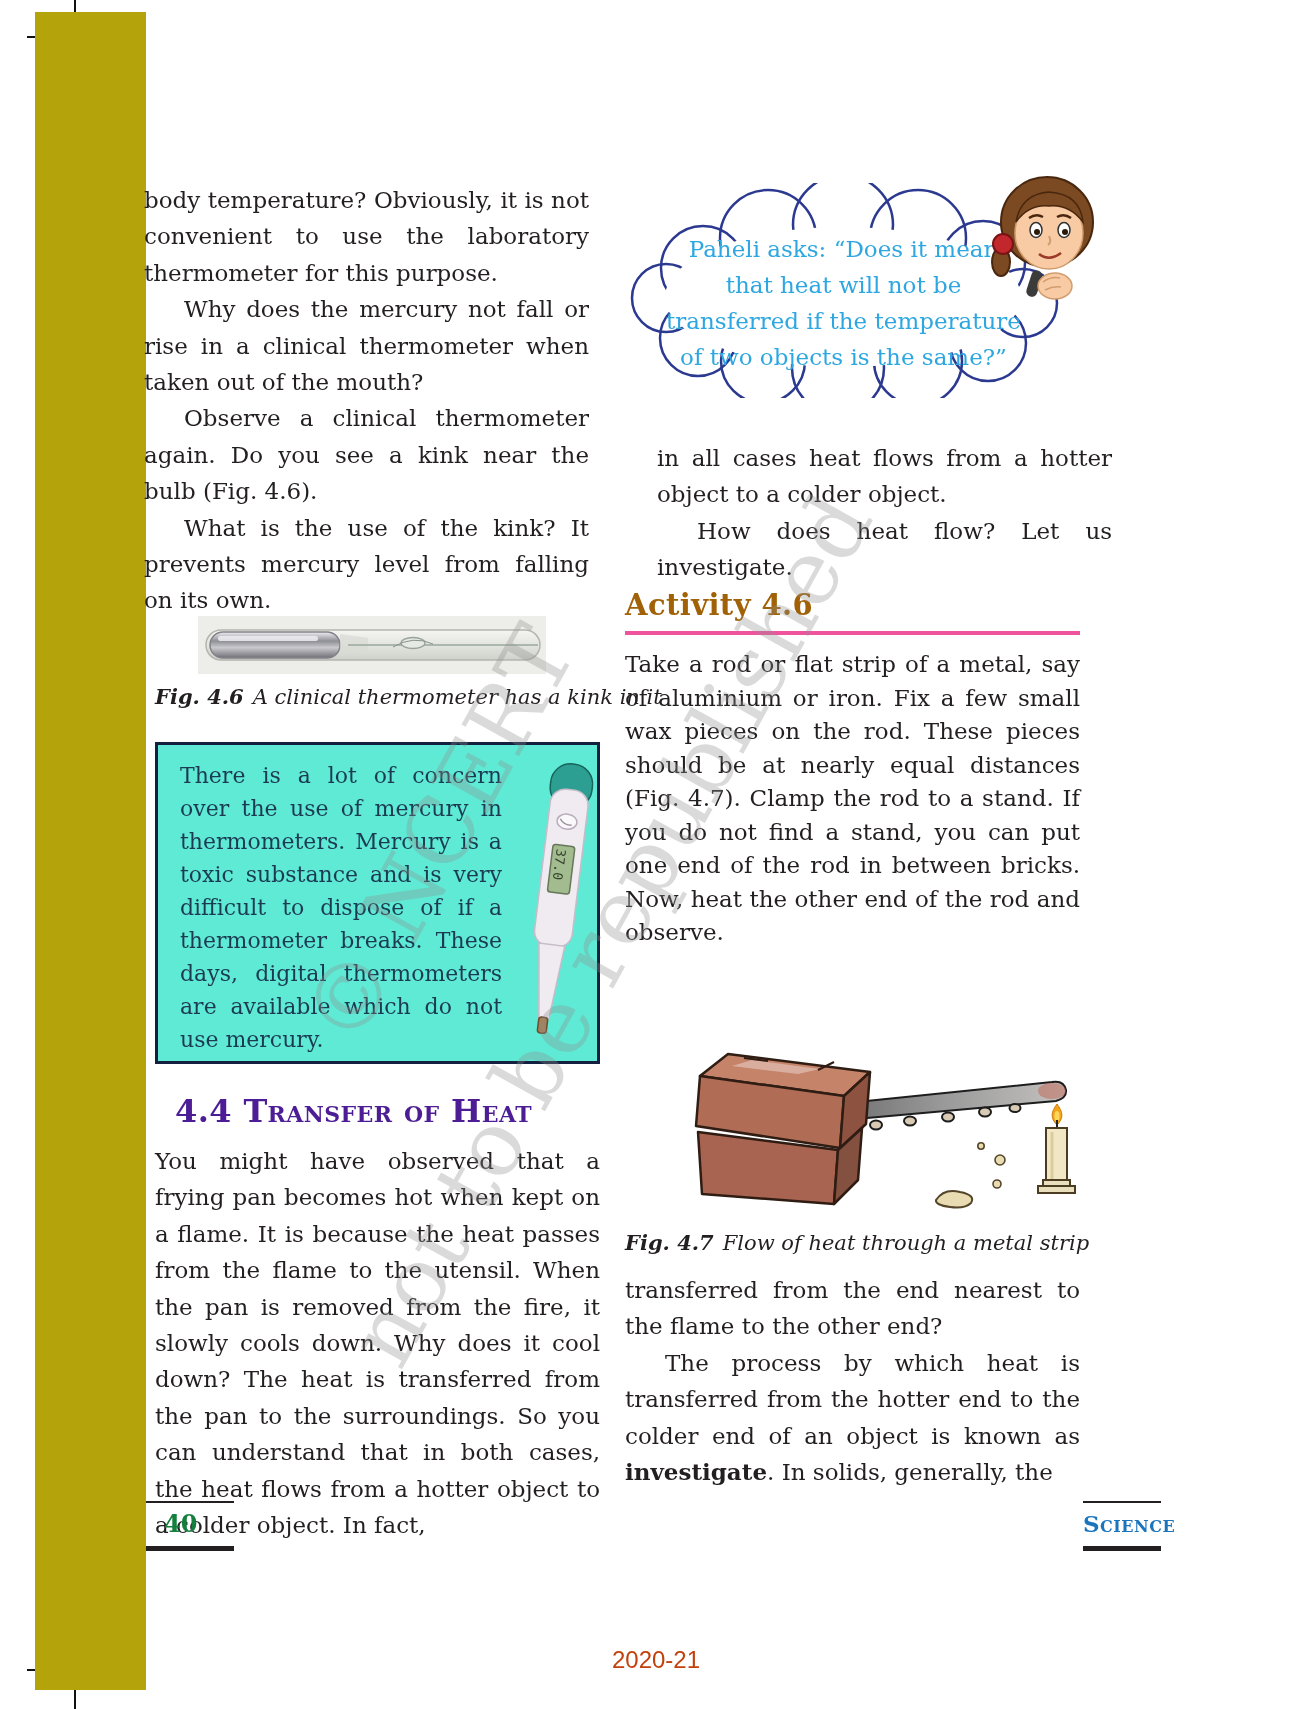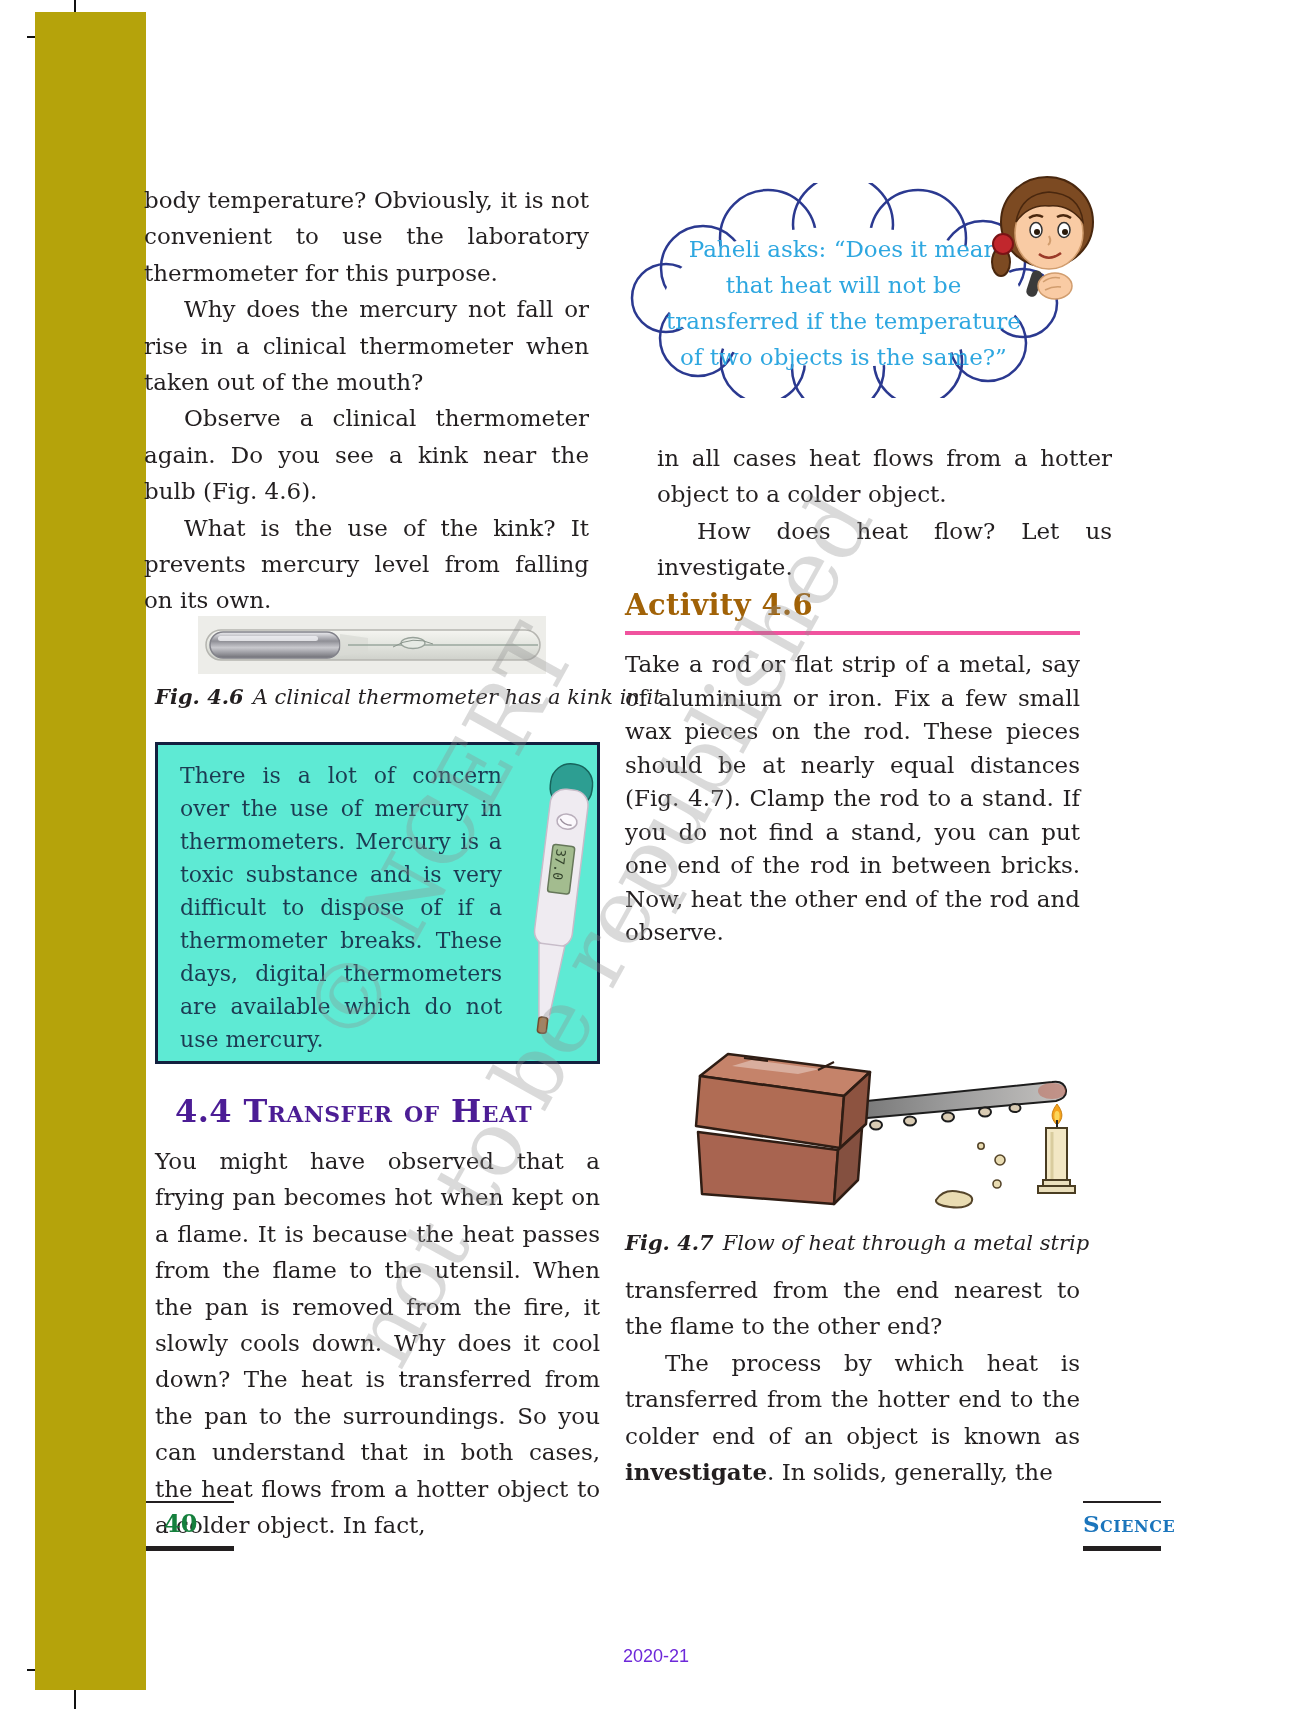--- a/index.html
+++ b/index.html
@@ -15,21 +15,21 @@
   .caption .cap-label { font-weight:bold; margin-right:9px; }
   .sec-heading { font-size:32px; font-weight:bold; font-variant:small-caps; color:#4c1d95; letter-spacing:.4px;margin-left:20px; }
   .activity-h { font-size:29px; font-weight:bold; color:#a16207; border-bottom:4px solid #F0539E; padding-bottom:9px; letter-spacing:.4px; }
   .bubble-text { font-size:23px; line-height:36px; color:#2EA7E0; text-align:center; }
   .info-box { background:#5eead4; border:3px solid #13203F; box-sizing:border-box; }
   .info-box .box-text { font-size:22px; line-height:33px; text-align:justify; color:#1C3B52; }
   .rule-thin { height:2px; background:#231F20; }
   .rule-thick { height:5px; background:#231F20; }
   .pagenum { font-weight:bold; font-size:24px; color:#15803d; }
   .science { color:#1B75BC; font-variant:small-caps; font-weight:bold; font-size:23px; letter-spacing:.5px; }
-  .year { font-family:"Liberation Sans",sans-serif; font-size:18px; color:#6d28d9; }
+  .year { font-family:"Liberation Sans",sans-serif; font-size:24px; color:#c2410c; }
   .watermark {
     left:-10px; top:690px; width:1060px; height:380px;
     transform:rotate(-61deg); transform-origin:center;
     font-size:90px; line-height:195px; color:#8f8f8f; opacity:.32;
     text-align:center; pointer-events:none; z-index:6; white-space:nowrap;
   }
   .olive-bar { left:35px; top:12px; width:111px; height:1678px; background:#B5A30B; }
   .cropmark { background:#111; }
 </style>
 </head>

